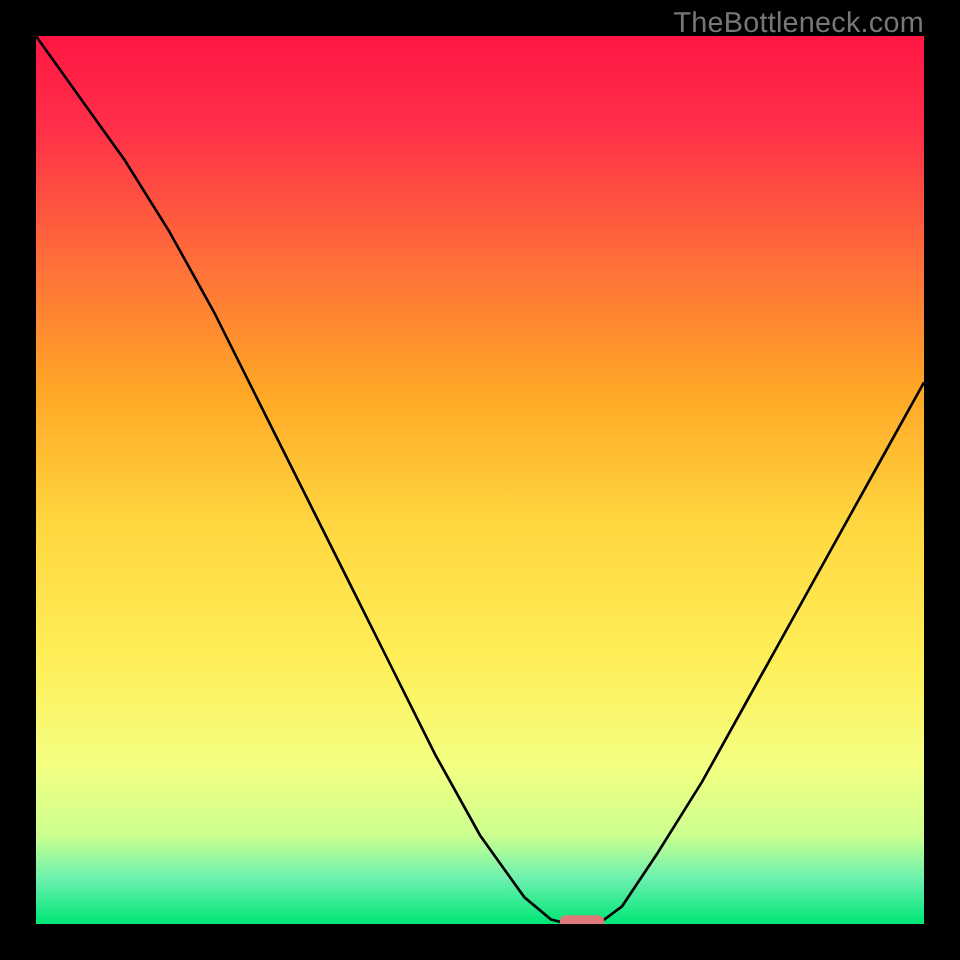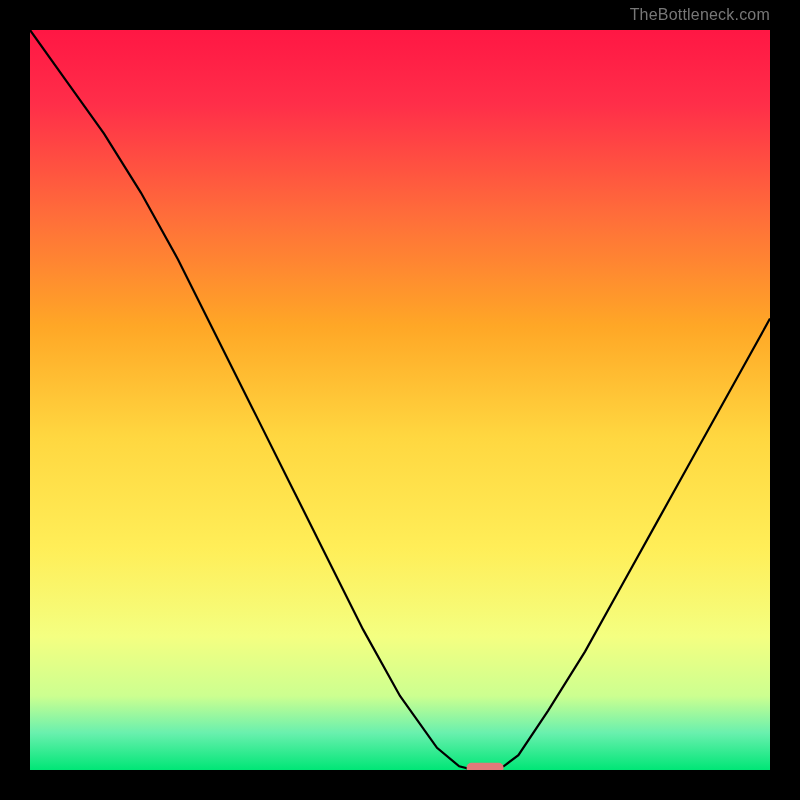--- a/index.html
+++ b/index.html
@@ -29,21 +29,21 @@
     left: 0;
     top: 0;
     width: 740px;
     height: 740px;
   }
   .watermark {
     position: absolute;
     top: 6px;
     right: 30px;
     color: #777;
-    font-size: 16px;
+    font-size: 24px;
     font-weight: 500;
     letter-spacing: 0.2px;
   }
   svg {
     display: block;
   }
 </style>
 </head>
 <body>
 

